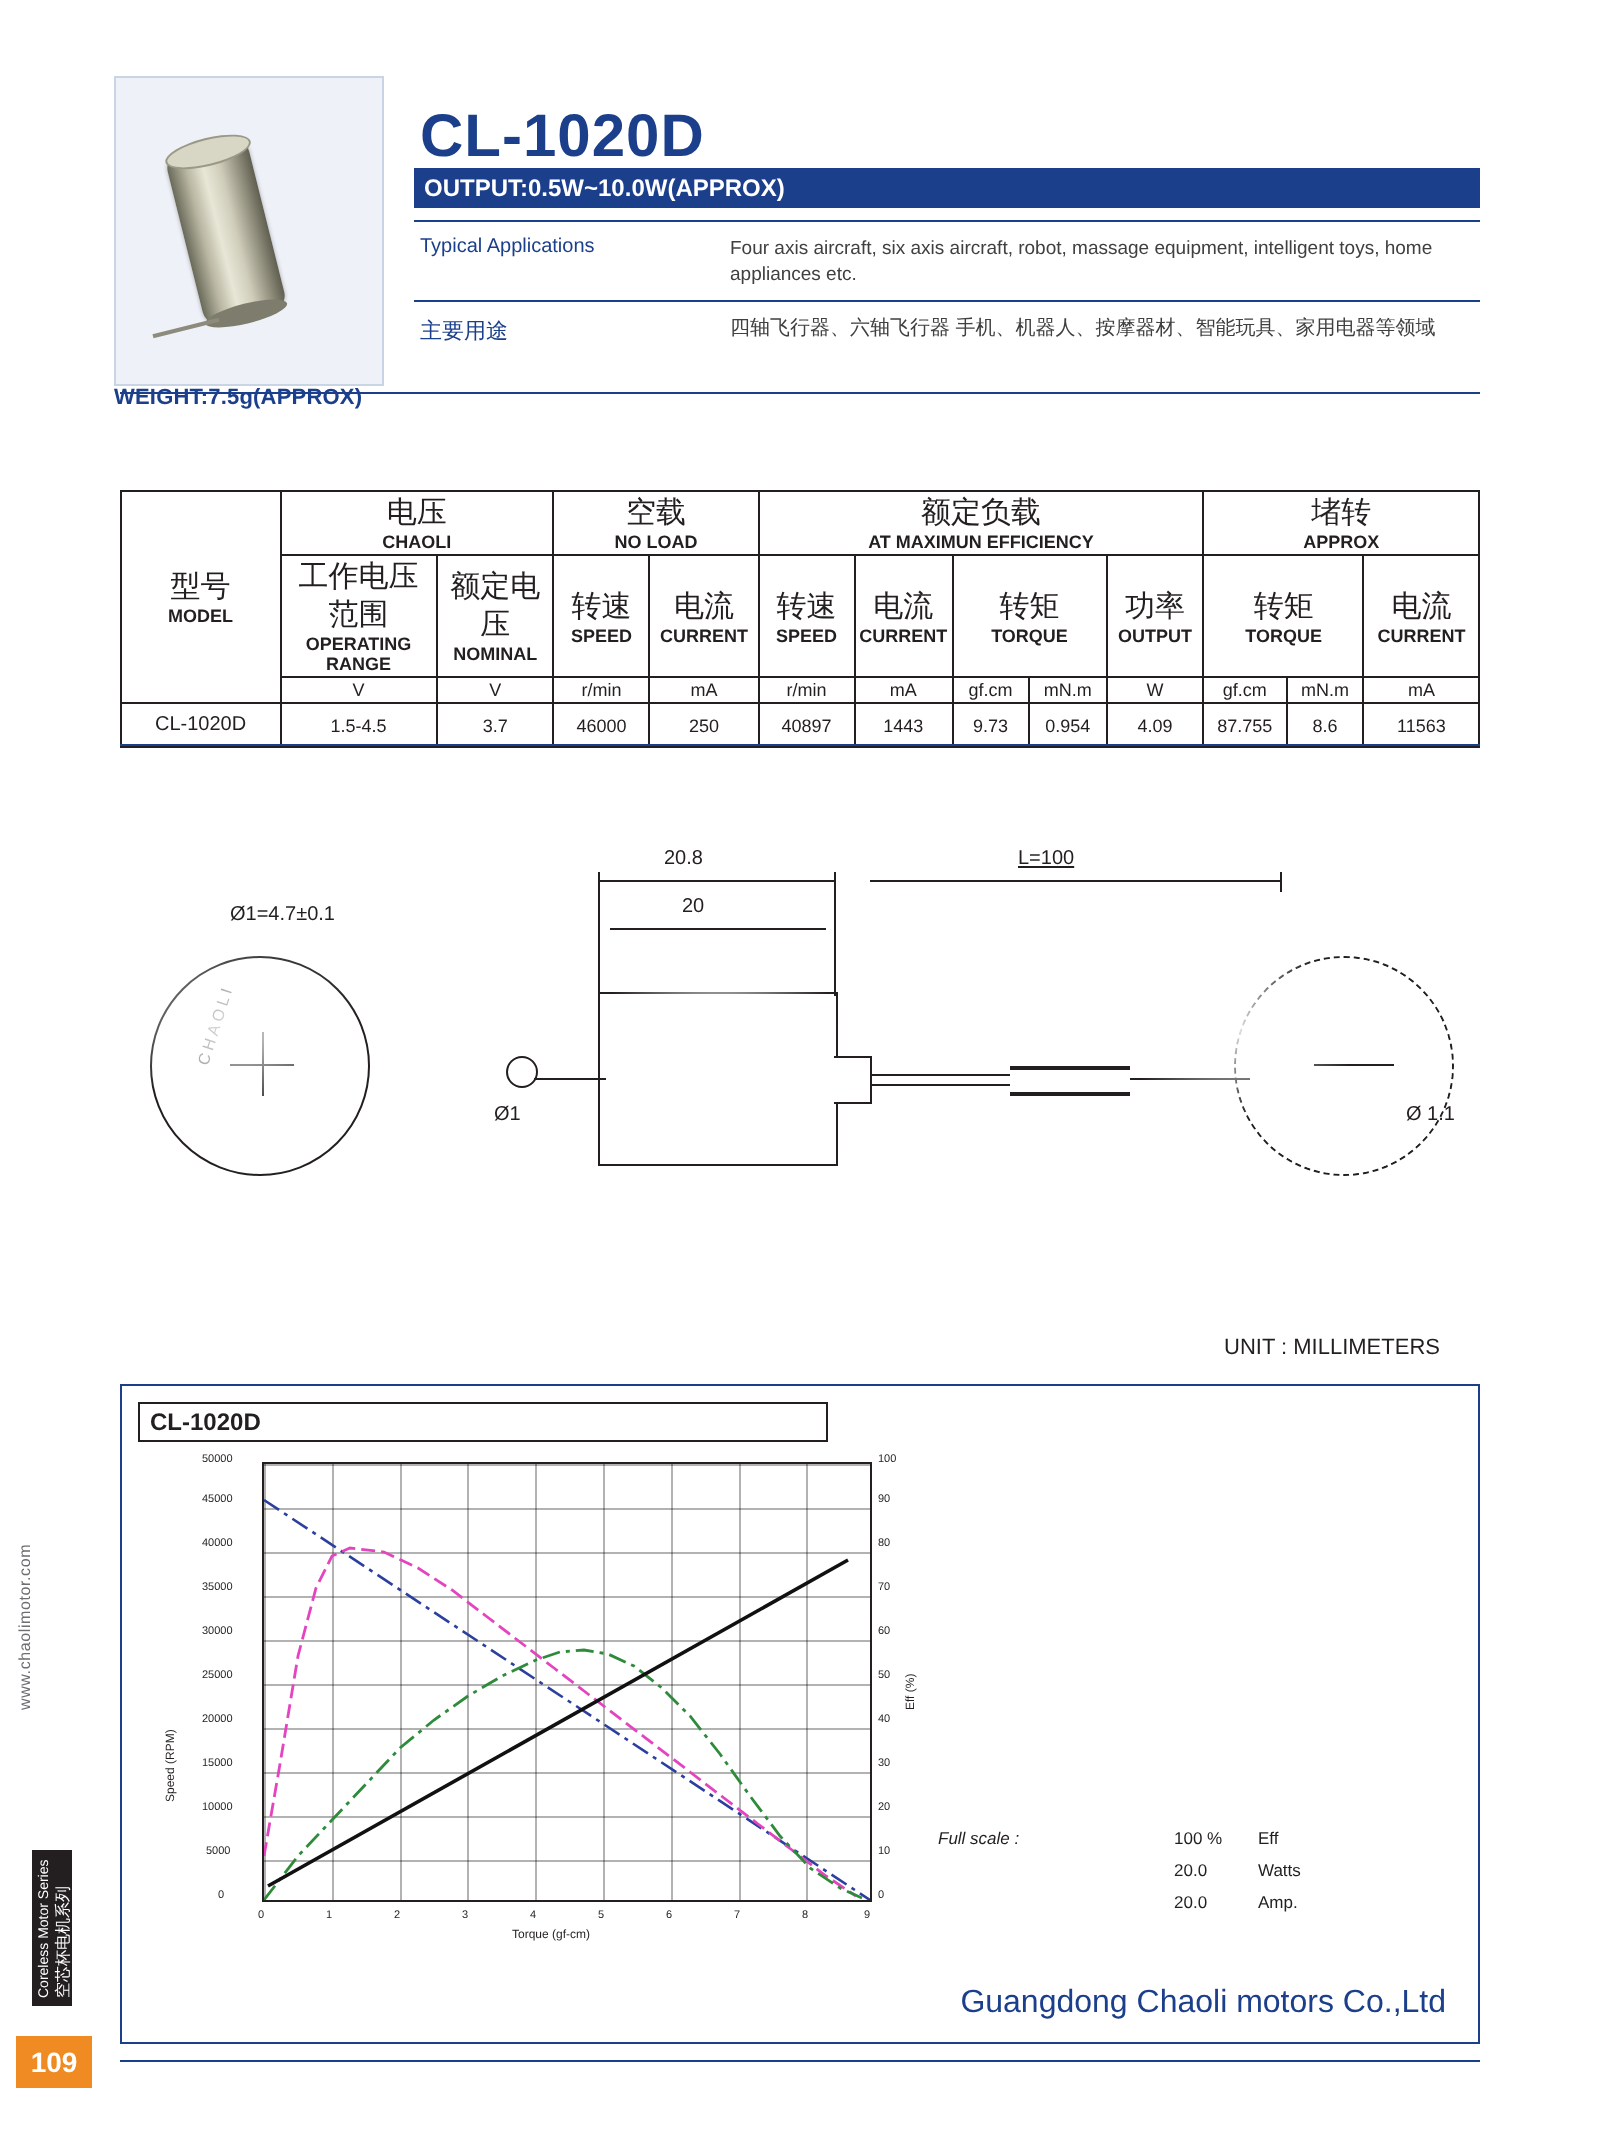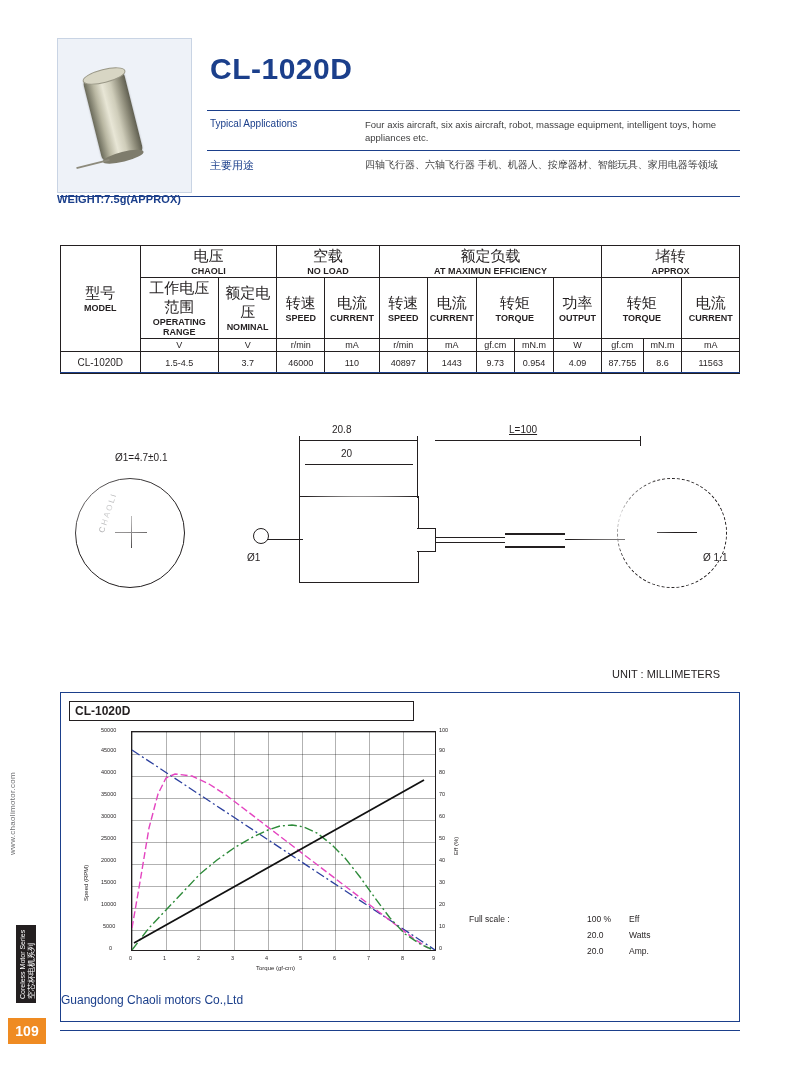--- a/index.html
+++ b/index.html
@@ -361,26 +361,27 @@
     line-height: 16px;
     white-space: nowrap;
   }
   .legend .swatch {
     position: absolute;
     left: 62px; top: 8px;
     width: 42px; height: 0;
   }
   .legend .val { position: absolute; left: 118px; }
   .legend .unit { position: absolute; left: 160px; }
-  .legend .fs { position: absolute; left: 0; }
+  .legend .fs { position: absolute; left: 0; font-style: italic; }
   .footer-company {
     position: absolute;
-    left: 0; right: 2px;
+    left: 0; right: 16px;
     top: 300px;
-    font-size: 12px;
+    text-align: right;
+    font-size: 16px;
     color: #1b3f8b;
   }
   .footer-line {
     position: absolute;
     left: 60px; top: 1030px;
     width: 680px; height: 1px;
     background: #1b3f8b;
   }
 </style>
 </head>
@@ -397,20 +398,21 @@
     <div class="page-num">109</div>
   </div>
 
   <div class="photo-box">
     <div class="motor"></div>
     <div class="shaft"></div>
   </div>
   <div class="weight-label">WEIGHT:7.5g(APPROX)</div>
 
   <div class="title">CL-1020D</div>
+  <div class="output-bar">OUTPUT:0.5W~10.0W(APPROX)</div>
 
   <div class="hr-blue" style="left:207px; top:110px; width:533px;"></div>
 
   <div class="apps-row">
     <div class="k">Typical Applications</div>
     <div class="v">Four axis aircraft, six axis aircraft, robot, massage equipment, intelligent toys, home appliances etc.</div>
   </div>
 
   <div class="hr-blue" style="left:207px; top:150px; width:533px;"></div>
 
@@ -499,21 +501,21 @@
         <td>W</td>
         <td style="width:40px;">gf.cm</td>
         <td style="width:38px;">mN.m</td>
         <td>mA</td>
       </tr>
       <tr style="height:22px;">
         <td class="modelcell">CL-1020D</td>
         <td>1.5-4.5</td>
         <td>3.7</td>
         <td>46000</td>
-        <td>110</td>
+        <td>250</td>
         <td>40897</td>
         <td>1443</td>
         <td>9.73</td>
         <td>0.954</td>
         <td>4.09</td>
         <td>87.755</td>
         <td>8.6</td>
         <td>11563</td>
       </tr>
     </tbody>

